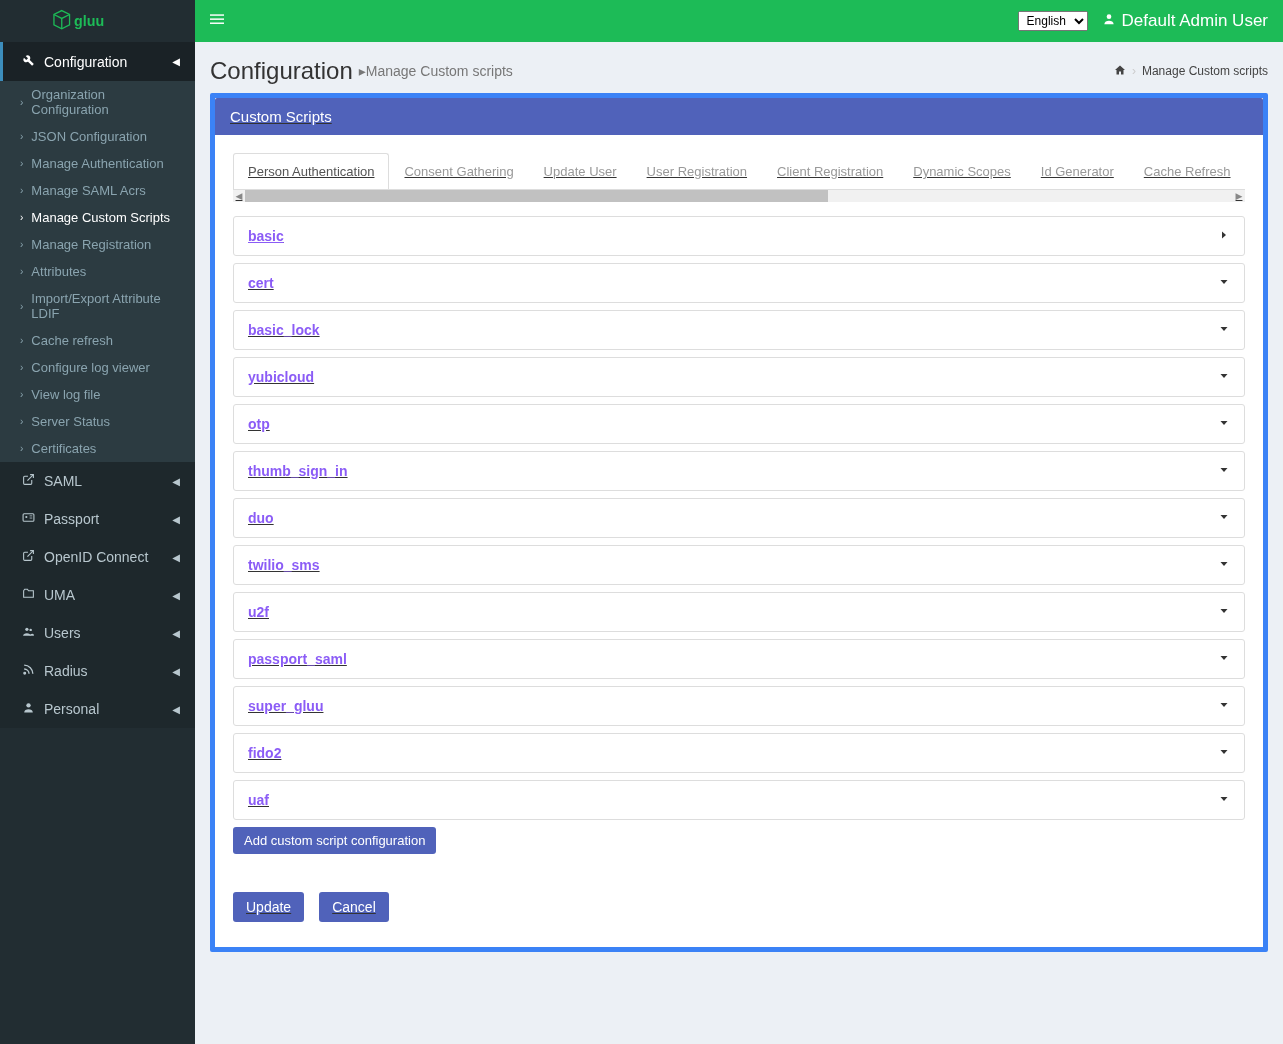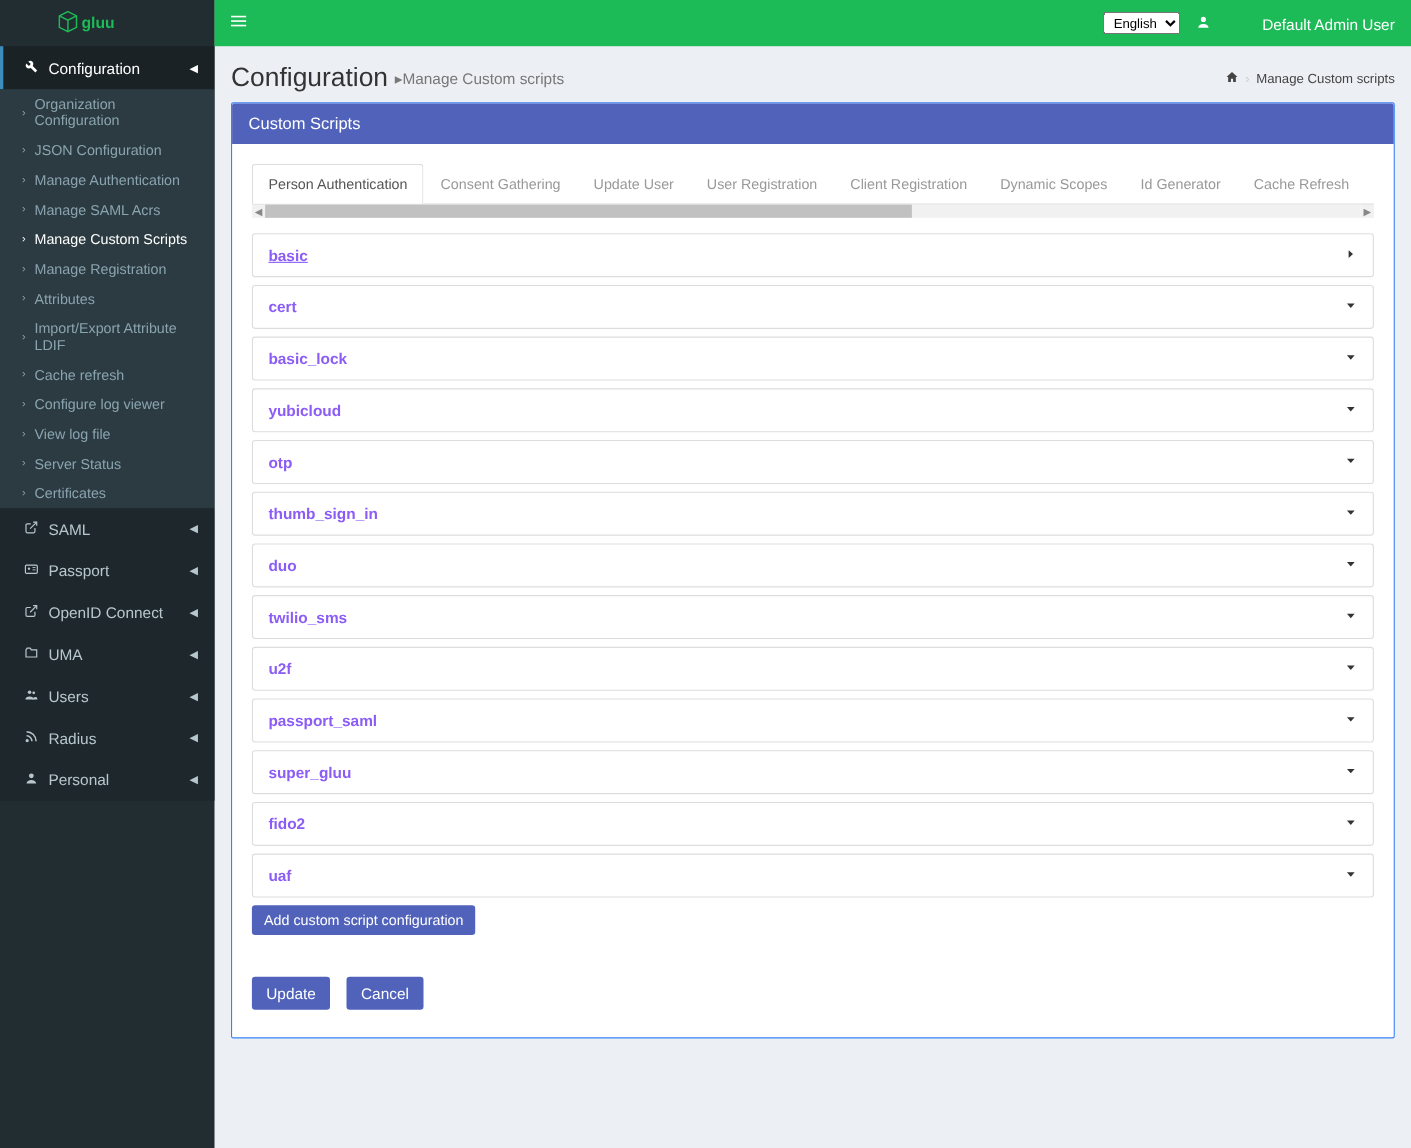--- a/index.html
+++ b/index.html
@@ -16,31 +16,31 @@
 .sidebar-menu .sub { list-style: none; background: #2c3b41; }
 .sidebar-menu .sub li { padding: 6px 15px 6px 20px; color: #8aa4af; cursor: pointer; display: flex; align-items: center; font-size: 13px; }
 .sidebar-menu .sub li.active { color: #fff; }
 .sidebar-menu .sub li .chev { margin-right: 8px; font-size: 10px; }
 
 .main { flex: 1; display: flex; flex-direction: column; min-width: 0; }
 .topbar { height: 42px; background: #1dbb57; display: flex; align-items: center; padding: 0 15px; color: #fff; }
 .topbar .toggle { font-size: 16px; cursor: pointer; }
 .topbar .spacer { flex: 1; }
 .topbar select { font-size: 12px; padding: 1px 4px; margin-right: 14px; }
-.topbar .user { font-size: 14px; display: flex; align-items: flex-end; gap: 40px; }
+.topbar .user { font-size: 17px; display: flex; align-items: flex-end; }
 .topbar .user .uicon { margin-right: 6px; }
 
 .content-header { padding: 15px 15px 8px 15px; display: flex; align-items: center; flex-wrap: wrap; }
 .content-header h1 { font-size: 24px; font-weight: 500; color: #333; margin-right: 6px; }
 .content-header .sub { color: #777; font-size: 14px; }
 .breadcrumb { margin-left: auto; font-size: 12px; color: #444; display: flex; align-items: center; gap: 6px; }
 .breadcrumb .sep { color: #ccc; }
 
 .content { padding: 0 15px 20px 15px; }
-.box { background: #fff; border: 1px solid #3b82f6; border-radius: 2px; }
+.box { background: #fff; border: 5px solid #3b82f6; border-radius: 2px; text-decoration: underline; }
 .box-header { background: #5062ba; color: #fff; padding: 10px 15px; font-size: 15px; border-top-left-radius: 2px; border-top-right-radius: 2px; }
 .box-body { padding: 18px 18px 25px 18px; }
 
 .tabs-strip { border-bottom: 1px solid #ddd; display: flex; position: relative; overflow: hidden; white-space: nowrap; }
 .tabs-strip .tab { padding: 10px 14px; color: #999; font-size: 13px; cursor: pointer; border: 1px solid transparent; border-bottom: none; margin-bottom: -1px; }
 .tabs-strip .tab.active { color: #555; border-color: #ddd; border-bottom: 1px solid #fff; background: #fff; border-top: 1px solid #ddd; border-radius: 3px 3px 0 0; }
 .scrollbar-row { display: flex; align-items: center; margin-top: 0px; height: 12px; }
 .scrollbar-row .arrow { width: 12px; height: 12px; background: #f1f1f1; color: #888; font-size: 9px; display: flex; align-items: center; justify-content: center; cursor: pointer; }
 .scrollbar-row .track { flex: 1; height: 12px; background: #f1f1f1; position: relative; }
 .scrollbar-row .thumb { position: absolute; left: 0; top: 0; height: 100%; width: 59%; background: #c1c1c1; }

